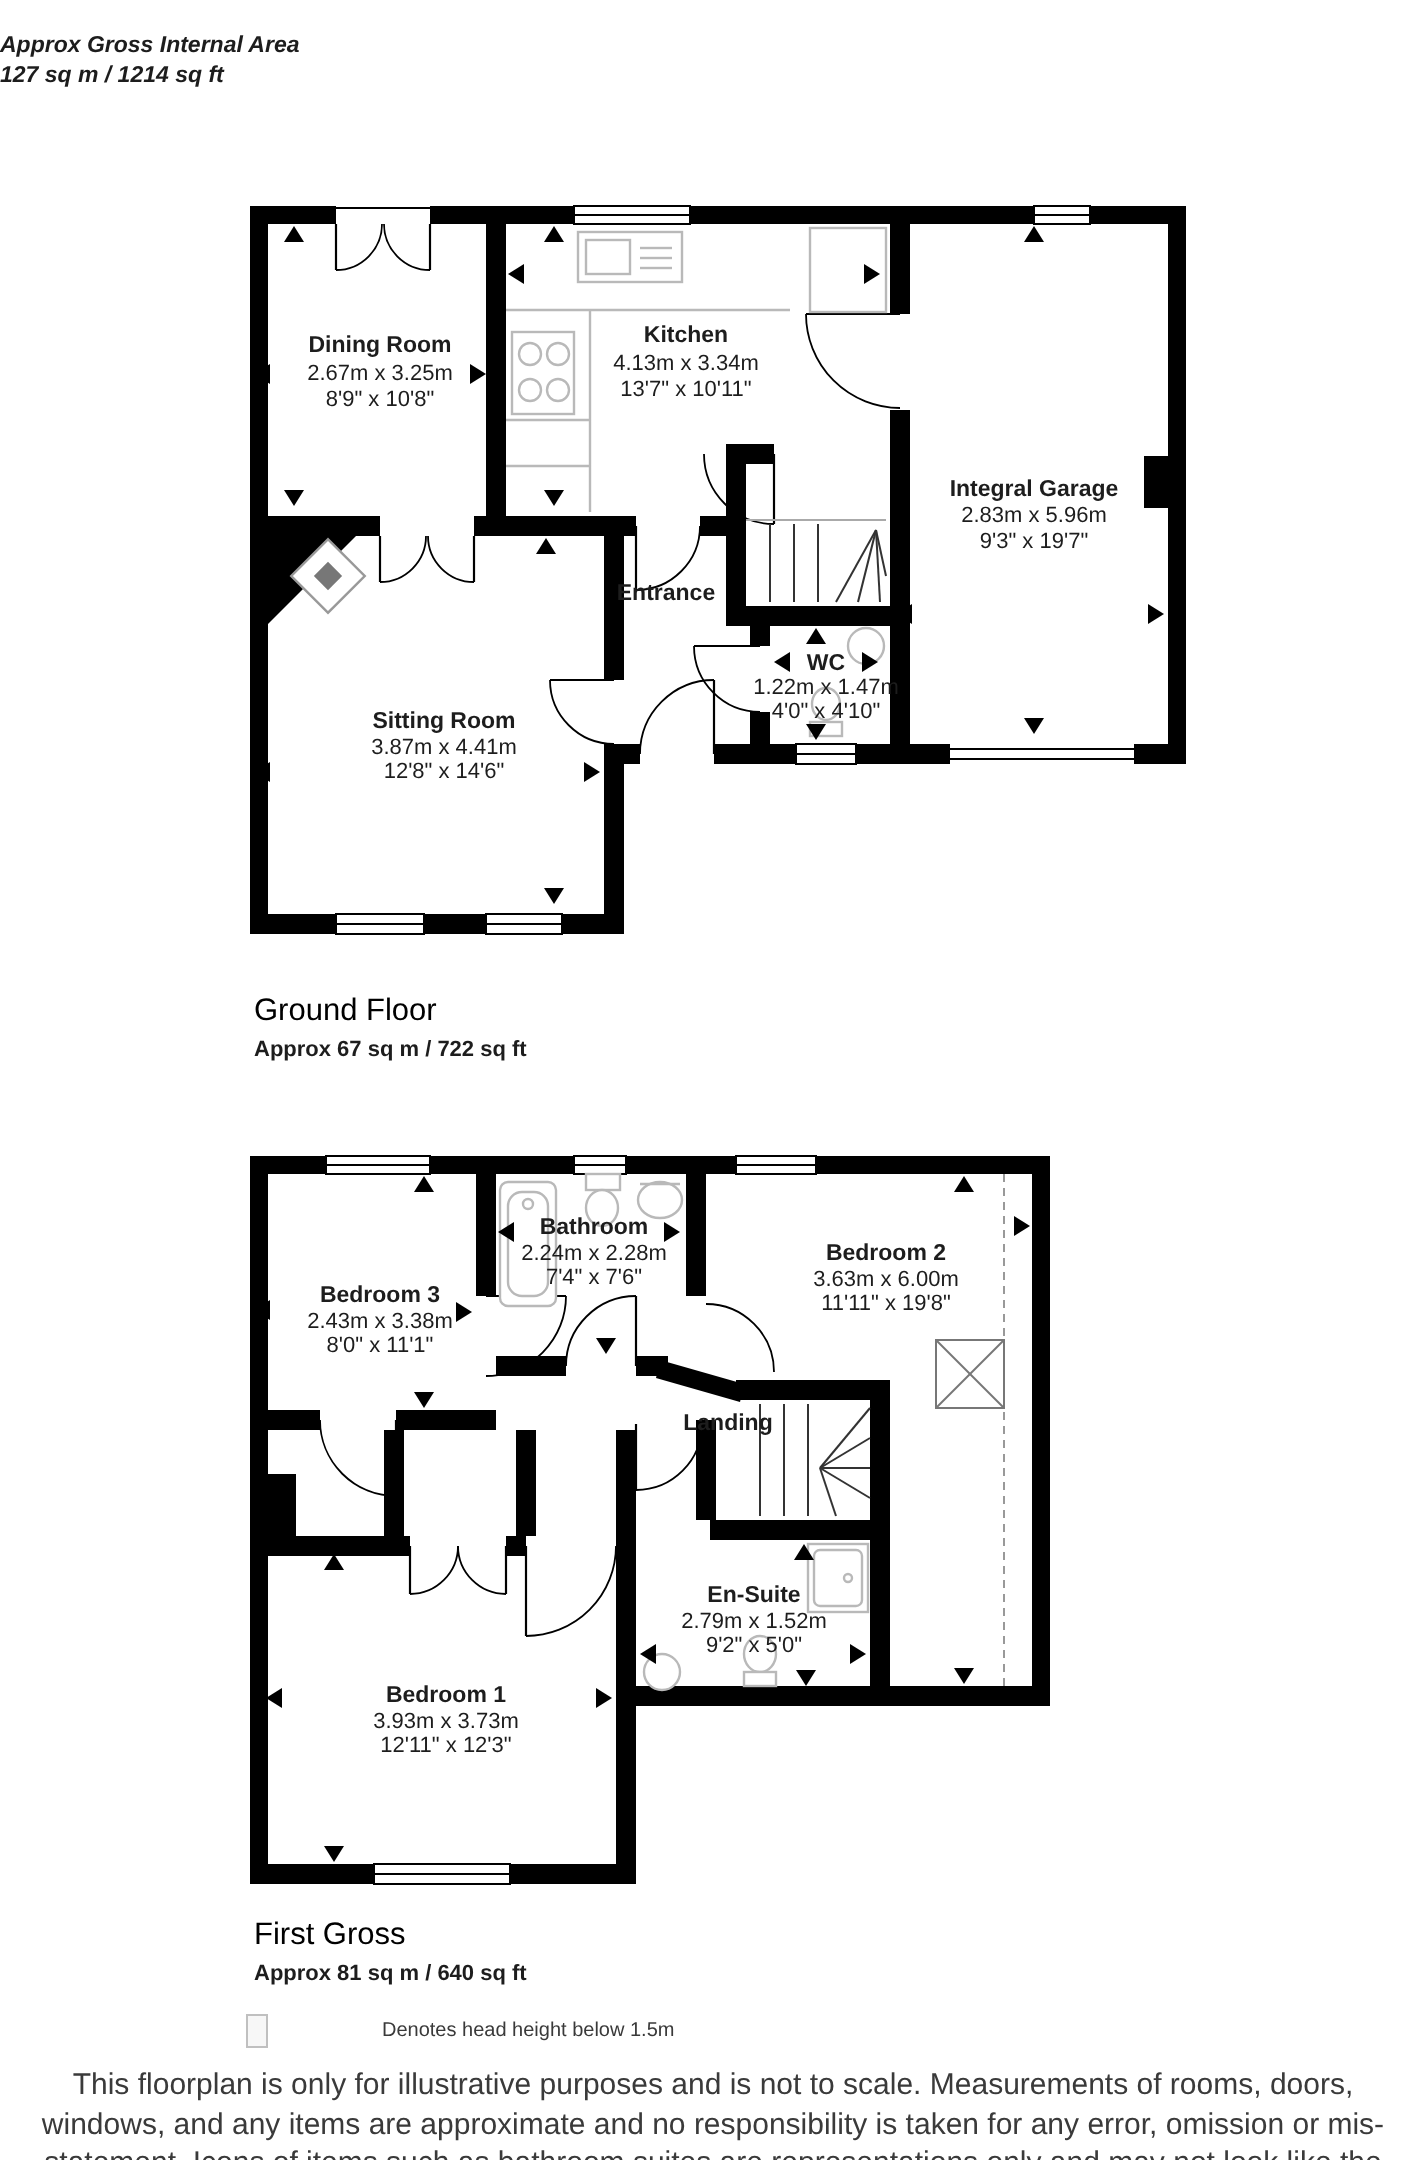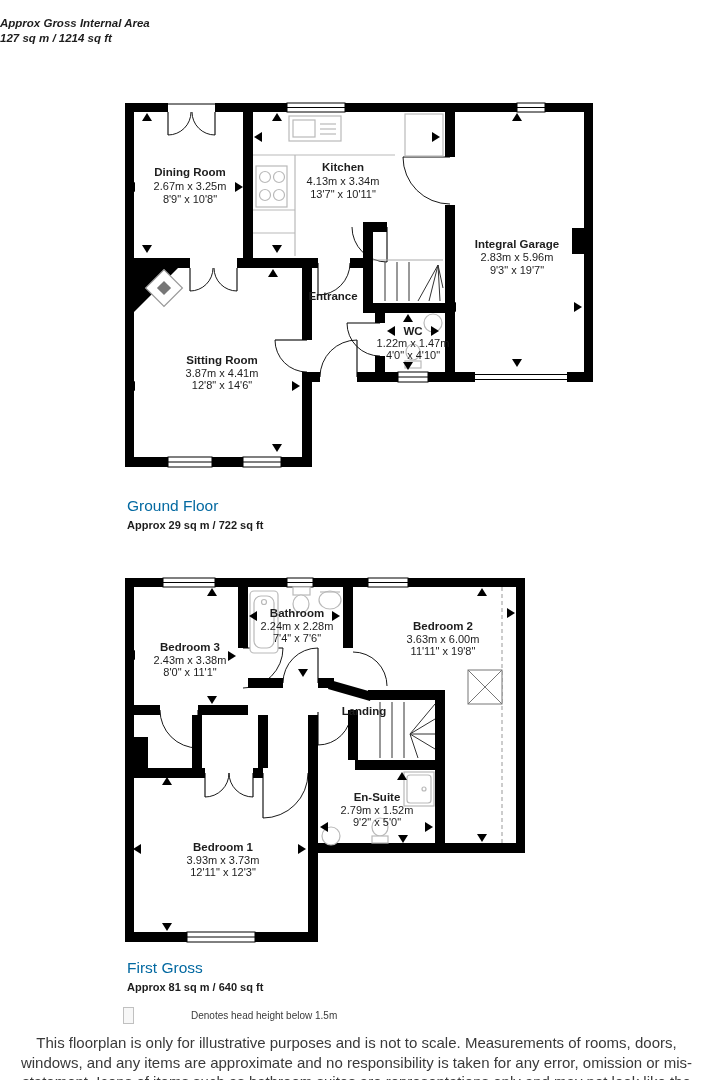--- a/index.html
+++ b/index.html
@@ -3,21 +3,21 @@
 <meta charset="utf-8">
 <style>
   html,body{margin:0;padding:0;background:#ffffff;}
   body{width:713px;height:1080px;position:relative;font-family:"Liberation Sans",sans-serif;color:#1d1d1d;}
   .hdr{position:absolute;top:16px;left:0;width:595px;text-align:left;font-size:11.5px;font-weight:bold;line-height:15px;font-style:italic;}
   #plan{position:absolute;top:0;left:0;}
   svg text{font-family:"Liberation Sans",sans-serif;fill:#1d1d1d;}
   .rname{font-size:11.5px;font-weight:bold;}
   .rdim{font-size:11px;}
   .floor-title{position:absolute;left:127px;}
-  .floor-title .t{font-size:15.5px;color:#0369a1;}
+  .floor-title .t{font-size:15.5px;color:#000000;}
   .floor-title .a{font-size:11px;font-weight:bold;margin-top:4px;}
   .legend{position:absolute;left:123px;top:1007px;display:flex;align-items:center;}
   .legend .sq{display:inline-block;width:9px;height:15px;border:1px solid #c0c0c0;background:#f7f7f7;margin-right:9px;}
   .legend .tx{font-size:10px;color:#3a3a3a;padding-left:48px;}
   .disc{position:absolute;top:1033px;left:14px;width:685px;text-align:center;font-size:15px;line-height:1.3;color:#3a3a3a;}
   .wall{fill:#000;}
   .win{fill:#fff;stroke:#000;stroke-width:1;}
   .wline{stroke:#000;stroke-width:1;}
   .arc{fill:none;stroke:#000;stroke-width:0.9;}
   .leaf{stroke:#000;stroke-width:1.1;}
@@ -393,21 +393,21 @@
       <text class="rdim" x="377" y="826">9'2" x 5'0"</text>
       <text class="rname" x="223" y="851">Bedroom 1</text>
       <text class="rdim" x="223" y="864">3.93m x 3.73m</text>
       <text class="rdim" x="223" y="876">12'11" x 12'3"</text>
     </g>
   </g>
 </svg>
 
 <div class="floor-title" style="top:497px;">
   <div class="t">Ground Floor</div>
-  <div class="a">Approx 29 sq m / 722 sq ft</div>
+  <div class="a">Approx 67 sq m / 722 sq ft</div>
 </div>
 
 <div class="floor-title" style="top:959px;">
   <div class="t">First Gross</div>
   <div class="a">Approx 81 sq m / 640 sq ft</div>
 </div>
 
 <div class="legend">
   <span class="sq"></span>
   <span class="tx">Denotes head height below 1.5m</span>

